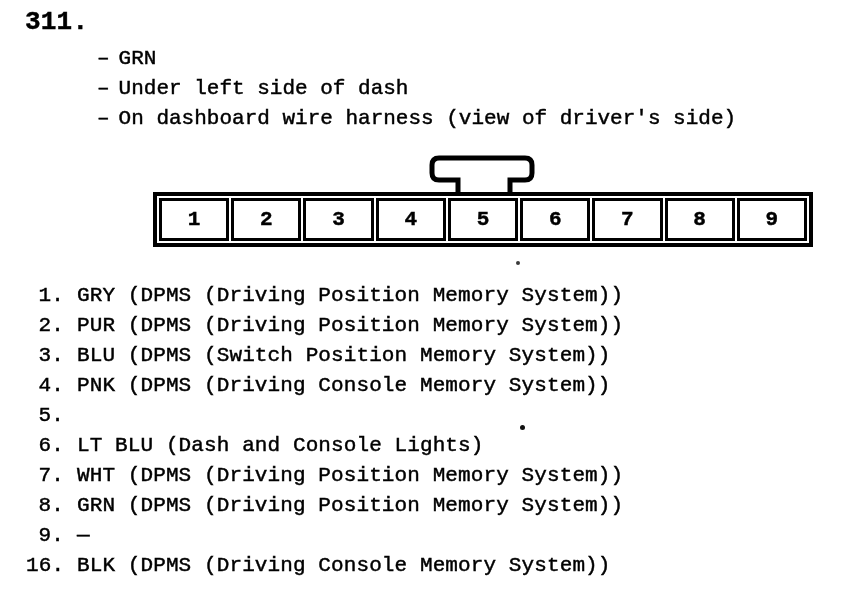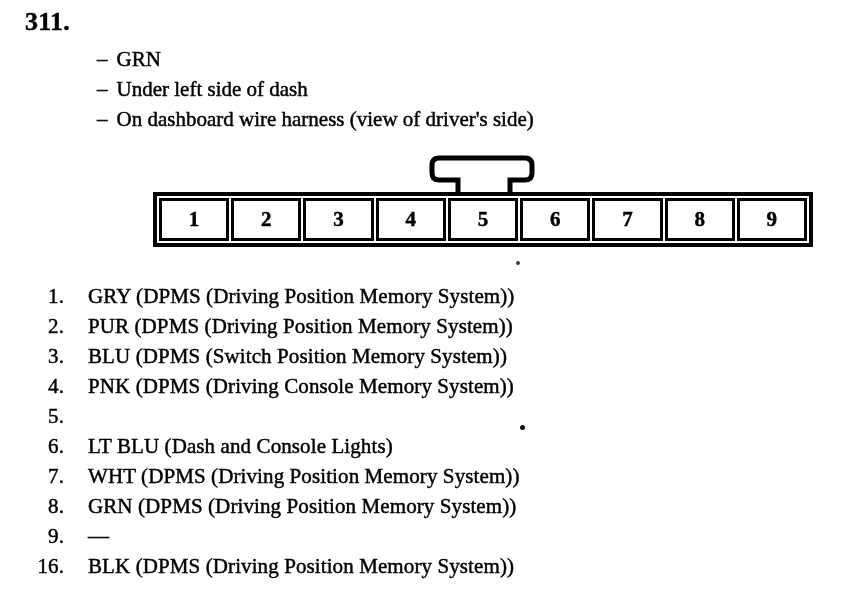--- a/index.html
+++ b/index.html
@@ -2,21 +2,21 @@
 <html><head>
 <meta charset="utf-8">
 <style>
   * { margin:0; padding:0; box-sizing:border-box; }
   html,body { background:#e8e8e8; }
   .page {
     position:relative;
     width:864px; height:612px;
     background:#ffffff;
     color:#000;
-    font-family:Liberation Serif, serif;
+    font-family:Liberation Mono, monospace;
     overflow:hidden;
     -webkit-text-stroke:0.45px #000;
   }
   
   .header {
     position:absolute; left:25px; top:8px;
     display:flex;
     font-weight:bold; font-size:26px; line-height:28px;
     letter-spacing:0.2px;
   }
@@ -48,21 +48,21 @@
     background:#fff;
   }
   
   .pin-list {
     position:absolute; left:26px; top:281px;
     font-size:21px; line-height:30px;
     letter-spacing:0.1px;
   }
   .pin-row { display:flex; }
   .pin-num { width:38px; text-align:right; flex:0 0 38px; }
-  .pin-desc { margin-left:24px; white-space:nowrap; }
+  .pin-desc { margin-left:13px; white-space:nowrap; }
   
   .speck { position:absolute; background:#3a3a3a; border-radius:50%; }
   .speck-1 { left:516px; top:261px; width:4px; height:4px; }
   .speck-2 { left:520px; top:425px; width:5px; height:5px; background:#111; }
 </style>
 </head>
 <body>
 
 <div class="page">
 
@@ -134,20 +134,20 @@
     <div class="pin-row">
       <span class="pin-num">8.</span>
       <span class="pin-desc">GRN (DPMS (Driving Position Memory System))</span>
     </div>
     <div class="pin-row">
       <span class="pin-num">9.</span>
       <span class="pin-desc">—</span>
     </div>
     <div class="pin-row">
       <span class="pin-num">16.</span>
-      <span class="pin-desc">BLK (DPMS (Driving Position Memory System))</span>
+      <span class="pin-desc">BLK (DPMS (Driving Console Memory System))</span>
     </div>
   </div>
 
   <div class="speck speck-1"></div>
   <div class="speck speck-2"></div>
 
 </div>
 
 </body></html>

